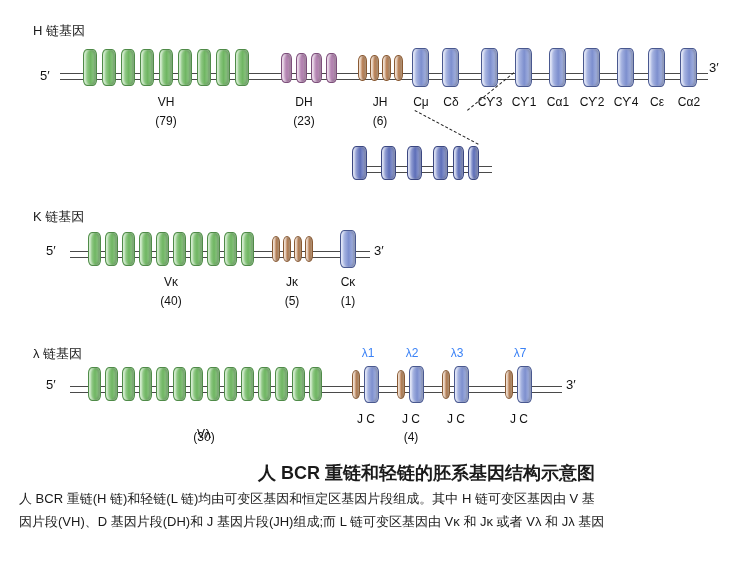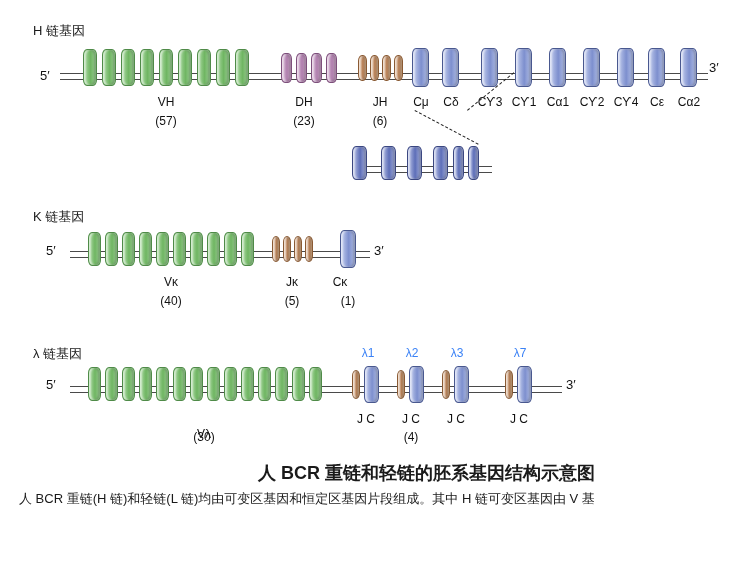--- a/index.html
+++ b/index.html
@@ -140,21 +140,21 @@
   <div class="gene g-blue" style="left:442px;top:48px;width:17px;height:39px;"></div>
   <div class="gene g-blue" style="left:481px;top:48px;width:17px;height:39px;"></div>
   <div class="gene g-blue" style="left:515px;top:48px;width:17px;height:39px;"></div>
   <div class="gene g-blue" style="left:549px;top:48px;width:17px;height:39px;"></div>
   <div class="gene g-blue" style="left:583px;top:48px;width:17px;height:39px;"></div>
   <div class="gene g-blue" style="left:617px;top:48px;width:17px;height:39px;"></div>
   <div class="gene g-blue" style="left:648px;top:48px;width:17px;height:39px;"></div>
   <div class="gene g-blue" style="left:680px;top:48px;width:17px;height:39px;"></div>
 
   <div class="seg-label" style="left:166px;top:95px;">VH</div>
-  <div class="seg-count" style="left:166px;top:114px;">(57)</div>
+  <div class="seg-count" style="left:166px;top:114px;">(79)</div>
 
   <div class="seg-label" style="left:304px;top:95px;">DH</div>
   <div class="seg-count" style="left:304px;top:114px;">(23)</div>
 
   <div class="seg-label" style="left:380px;top:95px;">JH</div>
   <div class="seg-count" style="left:380px;top:114px;">(6)</div>
 
   <div class="seg-label" style="left:421px;top:95px;">Cμ</div>
   <div class="seg-label" style="left:451px;top:95px;">Cδ</div>
   <div class="seg-label" style="left:490px;top:95px;">CƳ3</div>
@@ -196,21 +196,21 @@
   <div class="gene g-brown" style="left:283px;top:236px;width:8px;height:26px;"></div>
   <div class="gene g-brown" style="left:294px;top:236px;width:8px;height:26px;"></div>
   <div class="gene g-brown" style="left:305px;top:236px;width:8px;height:26px;"></div>
 
   <div class="gene g-blue" style="left:340px;top:230px;width:16px;height:38px;"></div>
 
   <div class="seg-label" style="left:171px;top:275px;">Vκ</div>
   <div class="seg-count" style="left:171px;top:294px;">(40)</div>
   <div class="seg-label" style="left:292px;top:275px;">Jκ</div>
   <div class="seg-count" style="left:292px;top:294px;">(5)</div>
-  <div class="seg-label" style="left:340px;top:275px;text-align:right;">Cκ</div>
+  <div class="seg-label" style="left:348px;top:275px;text-align:right;">Cκ</div>
   <div class="seg-count" style="left:348px;top:294px;">(1)</div>
 
   <div class="row-title" style="left:33px;top:345px;">λ 链基因</div>
   <div class="end-label" style="left:46px;top:377px;">5′</div>
   <div class="end-label" style="left:566px;top:377px;">3′</div>
   <div class="axis" style="left:70px;top:386px;width:492px;"></div>
 
   <div class="gene g-green" style="left:88px;top:367px;width:13px;height:34px;"></div>
   <div class="gene g-green" style="left:105px;top:367px;width:13px;height:34px;"></div>
   <div class="gene g-green" style="left:122px;top:367px;width:13px;height:34px;"></div>
@@ -247,14 +247,15 @@
   <div class="jc-label" style="left:411px;top:412px;">J C</div>
   <div class="jc-label" style="left:456px;top:412px;">J C</div>
   <div class="jc-label" style="left:519px;top:412px;">J C</div>
 
   <div class="seg-label" style="left:204px;top:427px;">Vλ</div>
   <div class="seg-count" style="left:204px;top:430px;">(30)</div>
   <div class="seg-count" style="left:411px;top:430px;">(4)</div>
 
   <div class="caption-title" style="left:258px;top:461px;">人 BCR 重链和轻链的胚系基因结构示意图</div>
   <div class="caption-body" style="top:487px;">人 BCR 重链(H 链)和轻链(L 链)均由可变区基因和恒定区基因片段组成。其中 H 链可变区基因由 V 基</div>
+  <div class="caption-body" style="top:510px;">因片段(VH)、D 基因片段(DH)和 J 基因片段(JH)组成;而 L 链可变区基因由 Vκ 和 Jκ 或者 Vλ 和 Jλ 基因</div>
 
 </div>
 
 </body></html>

